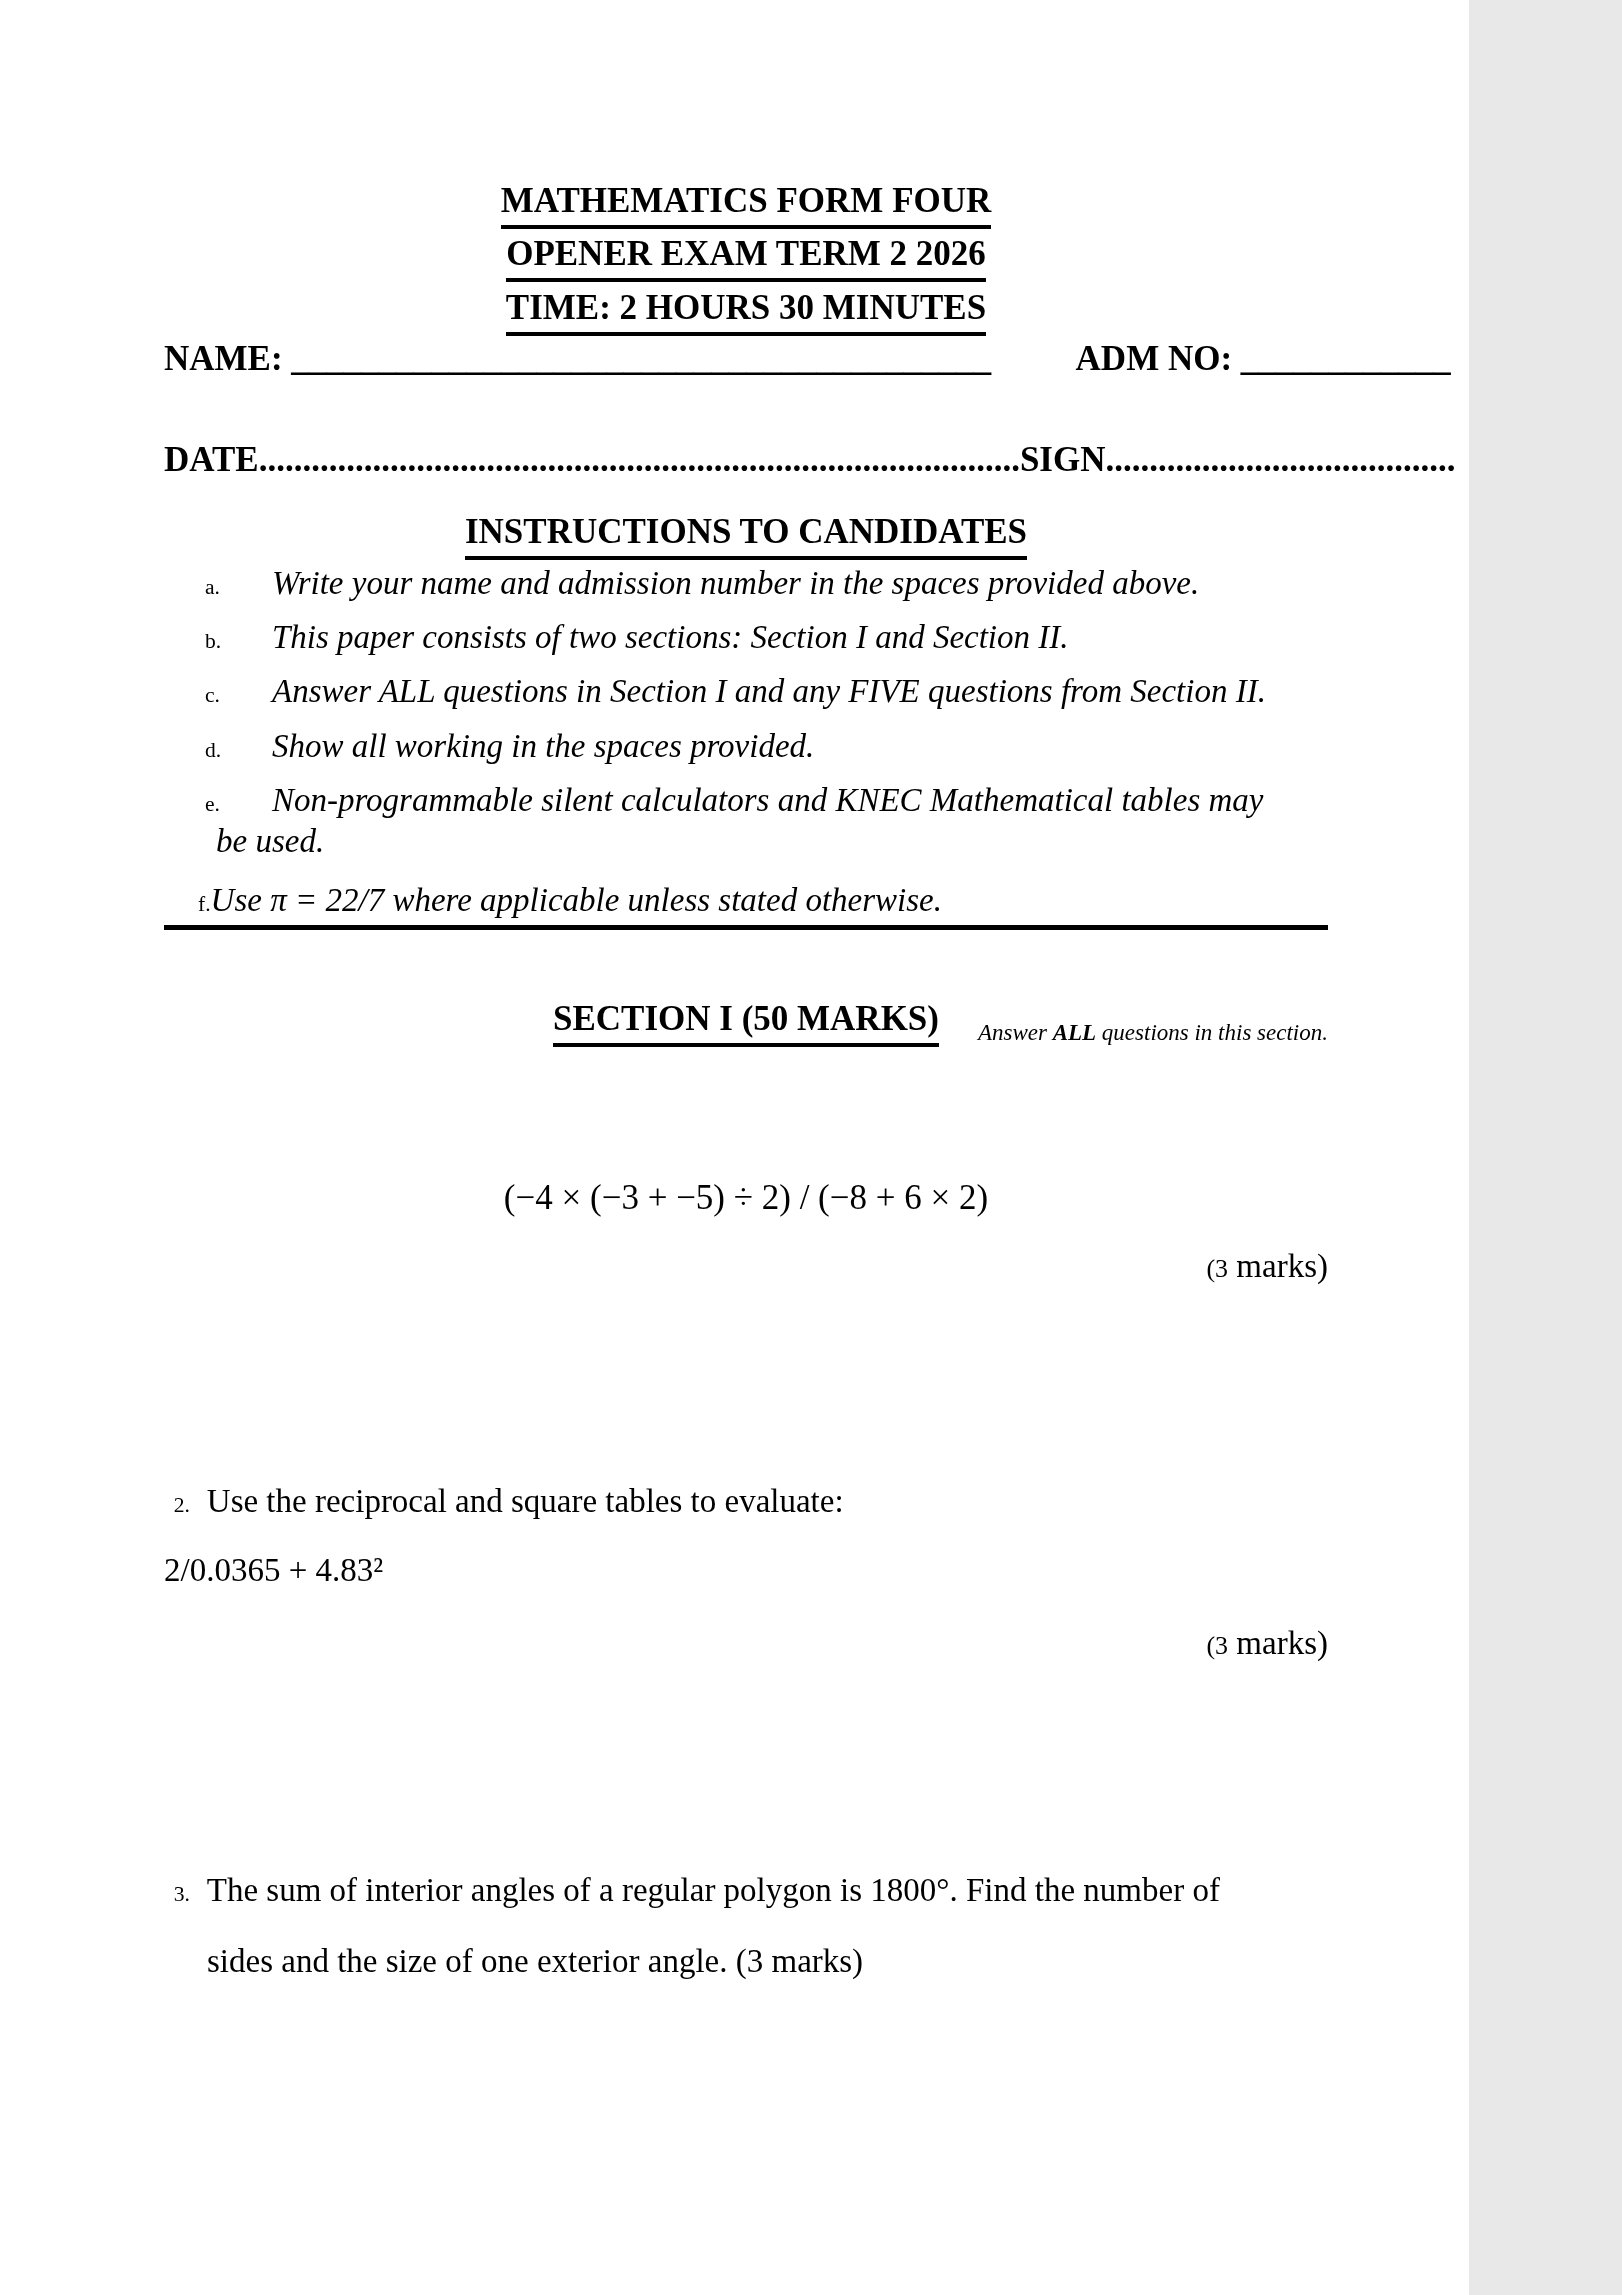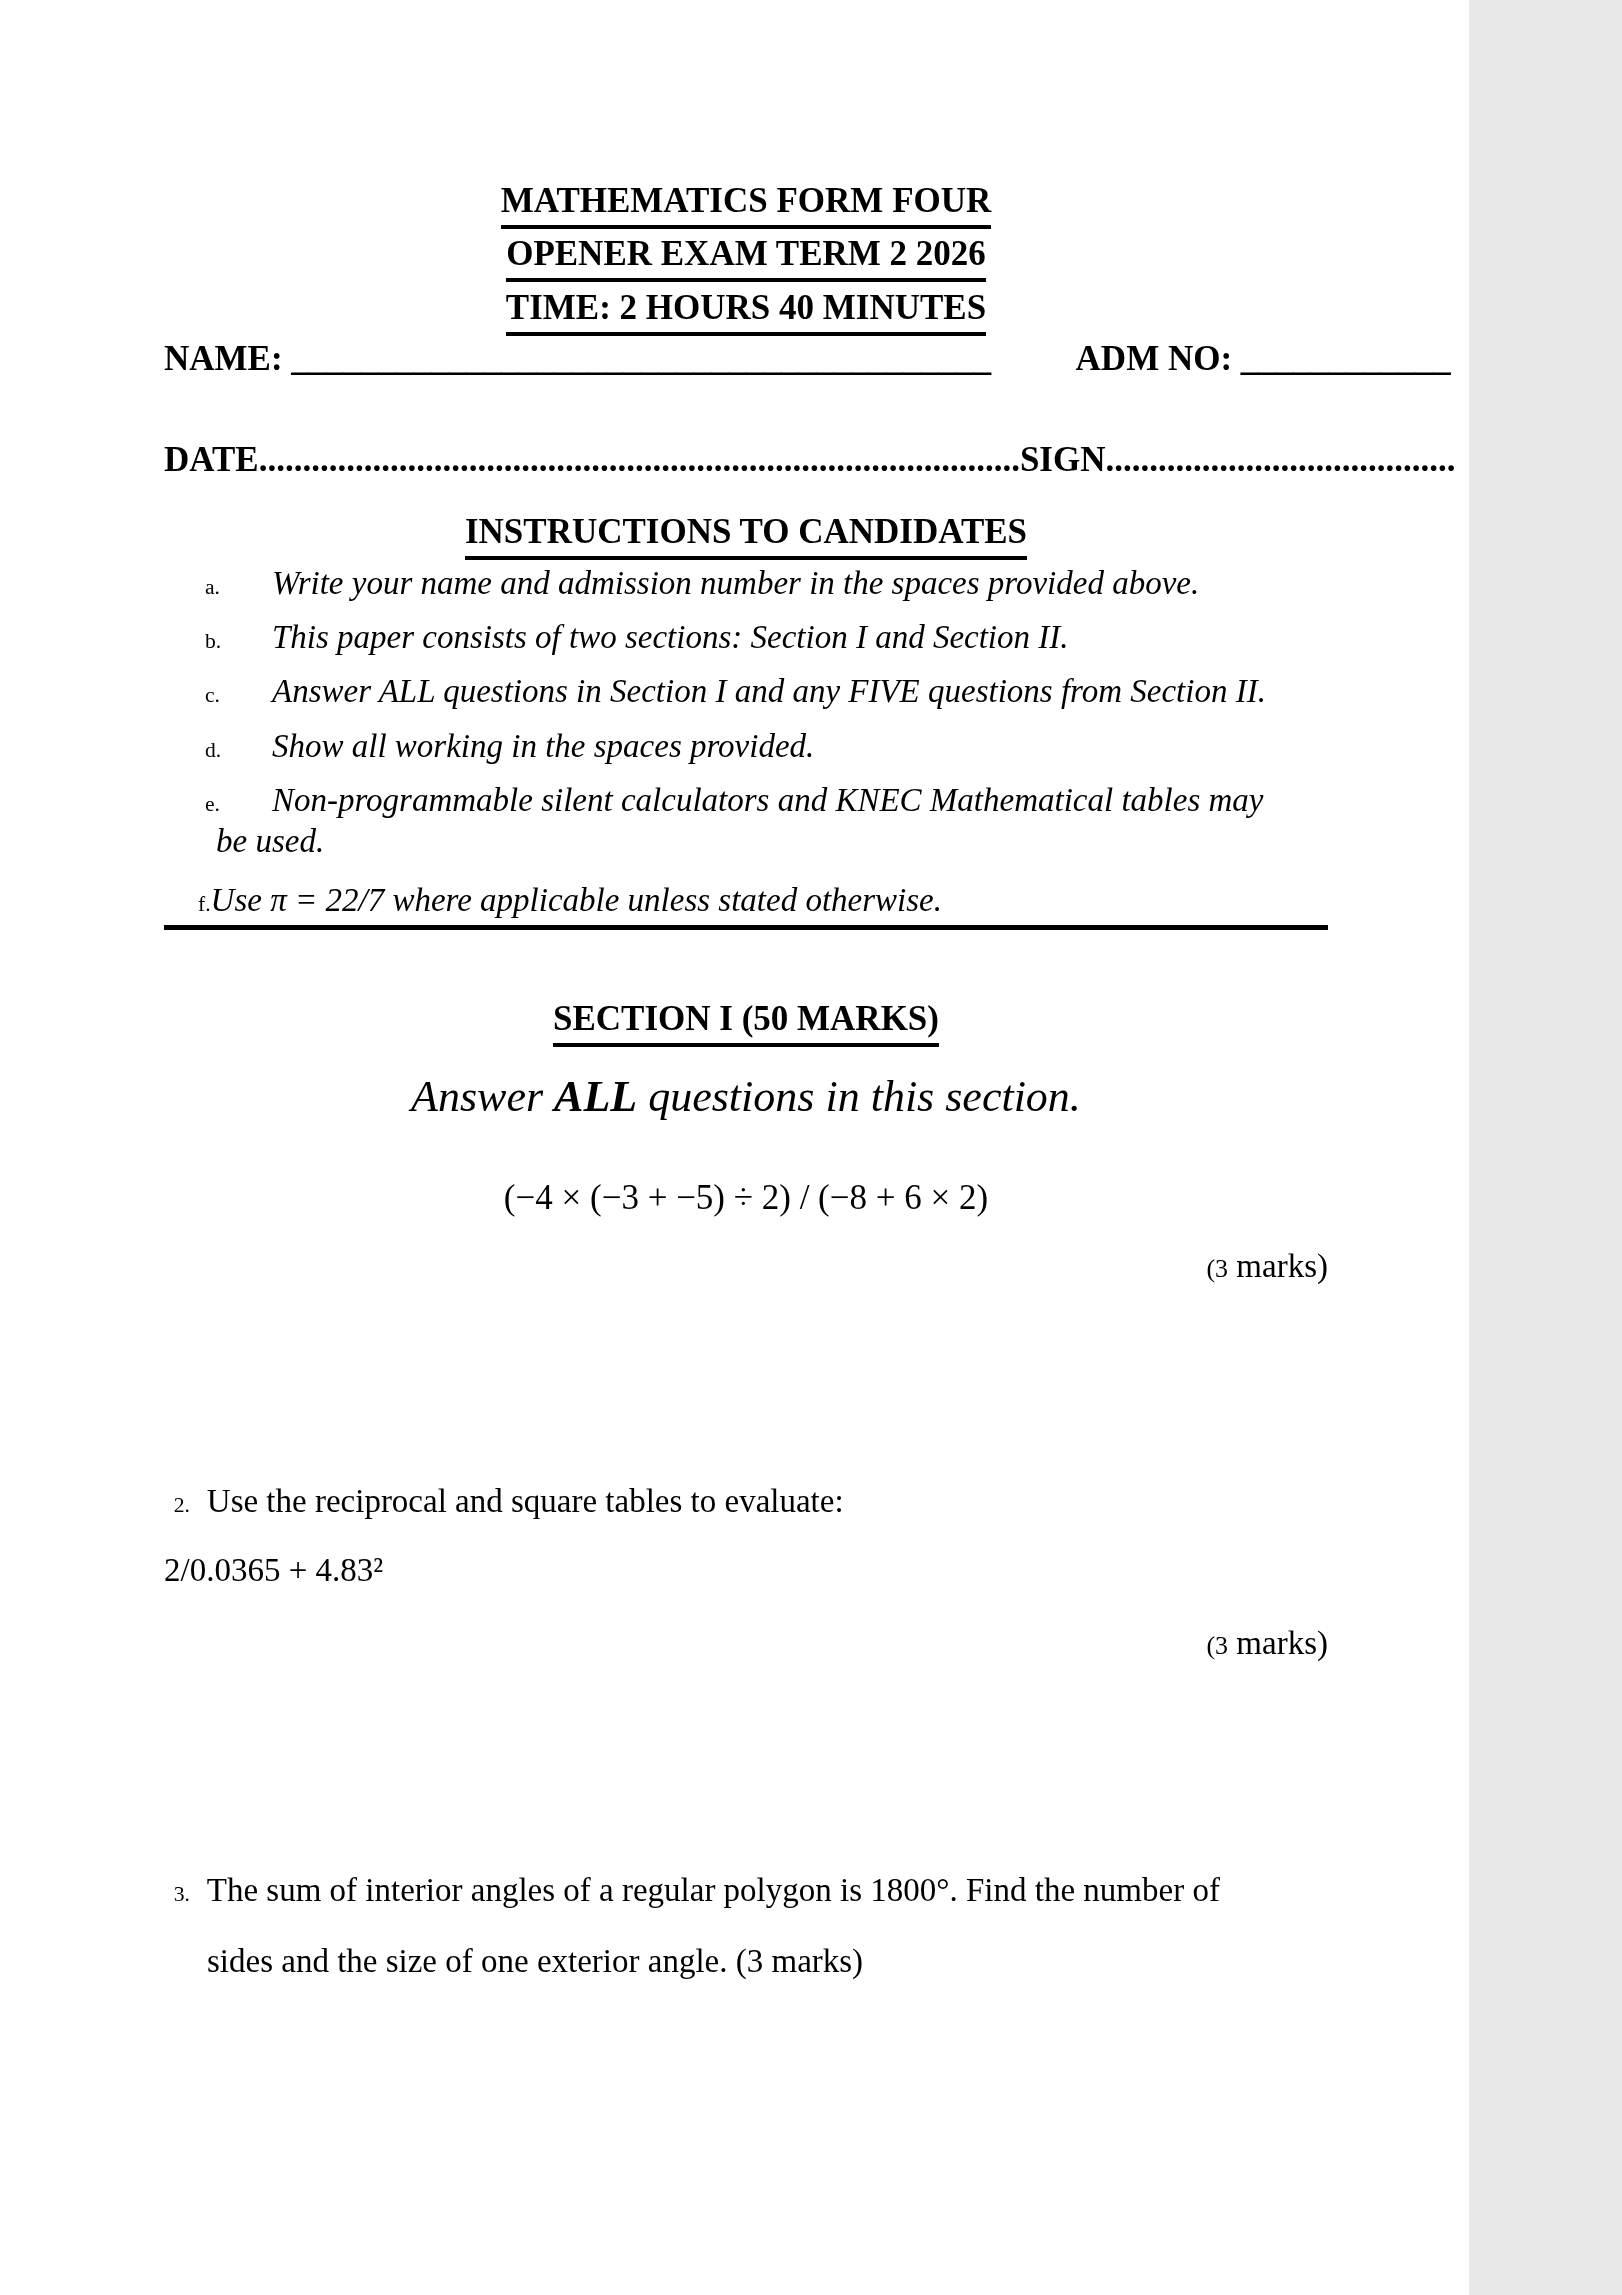--- a/index.html
+++ b/index.html
@@ -33,21 +33,21 @@
   .instr-item { position: absolute; left: 164px; right: 141px; font-size: 33px; white-space: nowrap; }
   .li-marker { display: inline-block; margin-left: 41px; width: 67px; font-size: 21.6px; font-style: normal; }
   .li-text { font-style: italic; }
   .e-cont { position: absolute; left: 216px; font-size: 33px; font-style: italic; top: 823px; }
   .f-line { position: absolute; left: 198px; font-size: 33px; top: 882px; white-space: nowrap; }
   .f-marker { font-size: 21.6px; }
 
   .rule { position: absolute; left: 164px; right: 141px; top: 925px; height: 5.2px; background: #000; }
 
   .section-head { top: 999px; }
-  .subtitle { top: 1072px; font-size: 44px; font-style: italic; }
+  .subtitle { top: 1020px; font-size: 23px; font-style: italic; text-align: right; }
   .subtitle .b { font-weight: bold; }
 
   .q-line { font-size: 33px; white-space: nowrap; }
   .q-marker { display: inline-block; margin-left: 9.8px; min-width: 33px; font-size: 21.6px; }
   .q1 { top: 1110px; }
   .formula { top: 1178px; font-size: 35px; }
   .marks { font-size: 33px; }
   .marks-sm { font-size: 26px; }
   .marks1 { top: 1248px; }
   .q2 { top: 1483px; }
@@ -62,21 +62,21 @@
 <div class="page">
 
   <div class="abs center title-block">
     <div class="h-line">
       <span class="h u">MATHEMATICS FORM FOUR</span>
     </div>
     <div class="h-line">
       <span class="h u">OPENER EXAM TERM 2 2026</span>
     </div>
     <div class="h-line">
-      <span class="h u">TIME: 2 HOURS 40 MINUTES</span>
+      <span class="h u">TIME: 2 HOURS 30 MINUTES</span>
     </div>
   </div>
 
   <div class="abs name-row">
     <span>NAME:</span><span class="blank">________________________________________</span><span class="adm-label">ADM NO:</span><span class="blank">____________</span>
   </div>
 
   <div class="abs date-row">
     <span>DATE</span><span>.......................................................................................</span><span>SIGN</span><span>........................................</span>
   </div>

